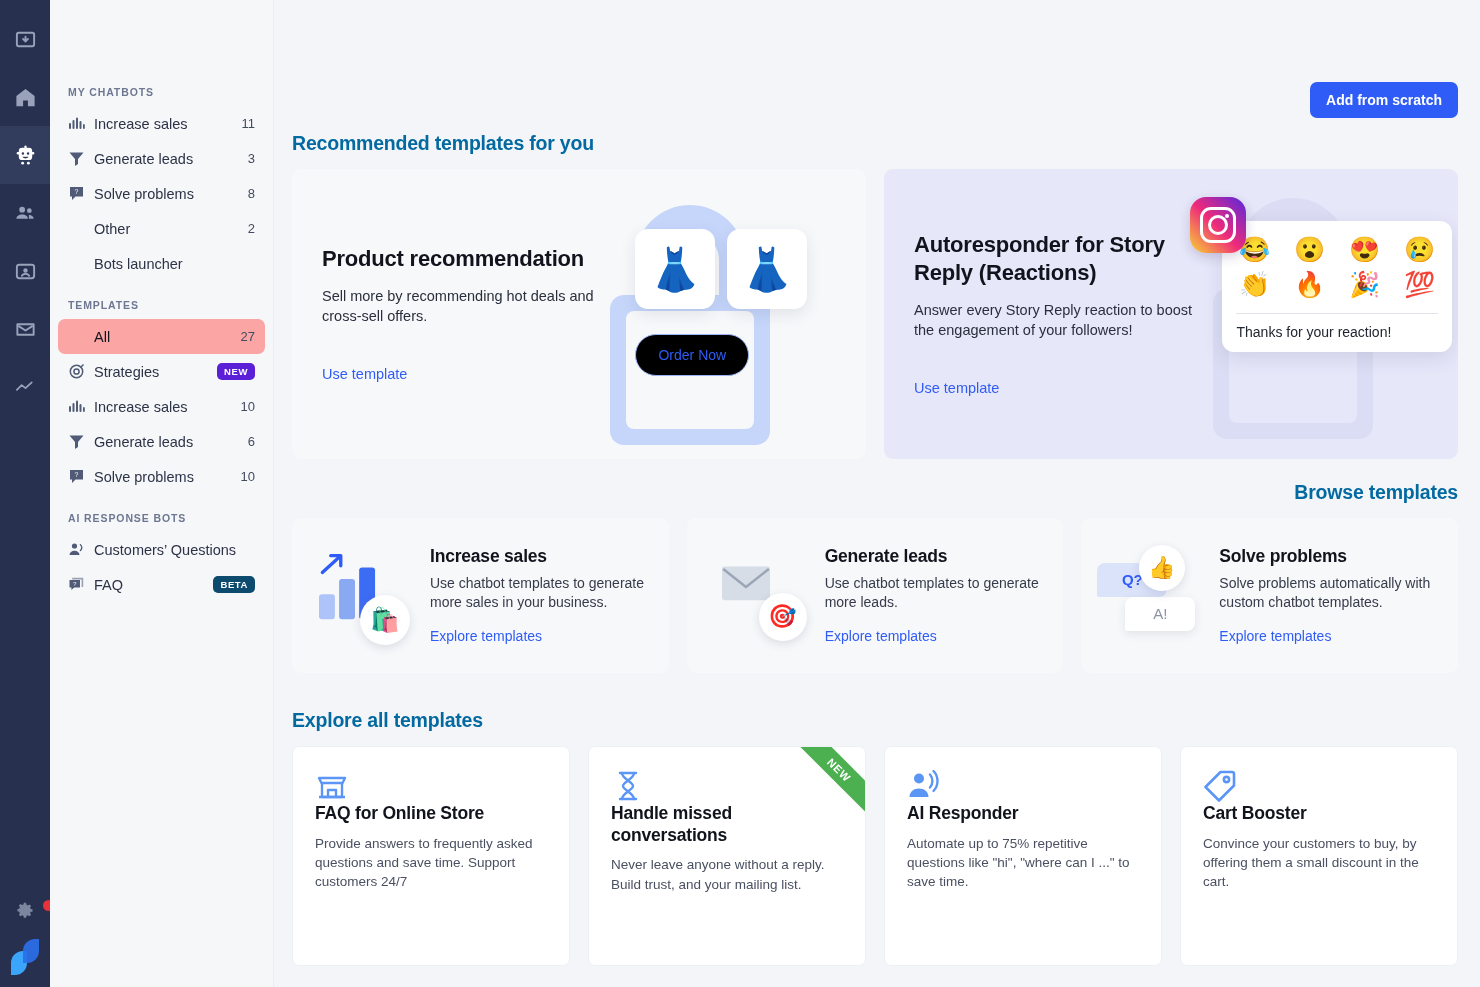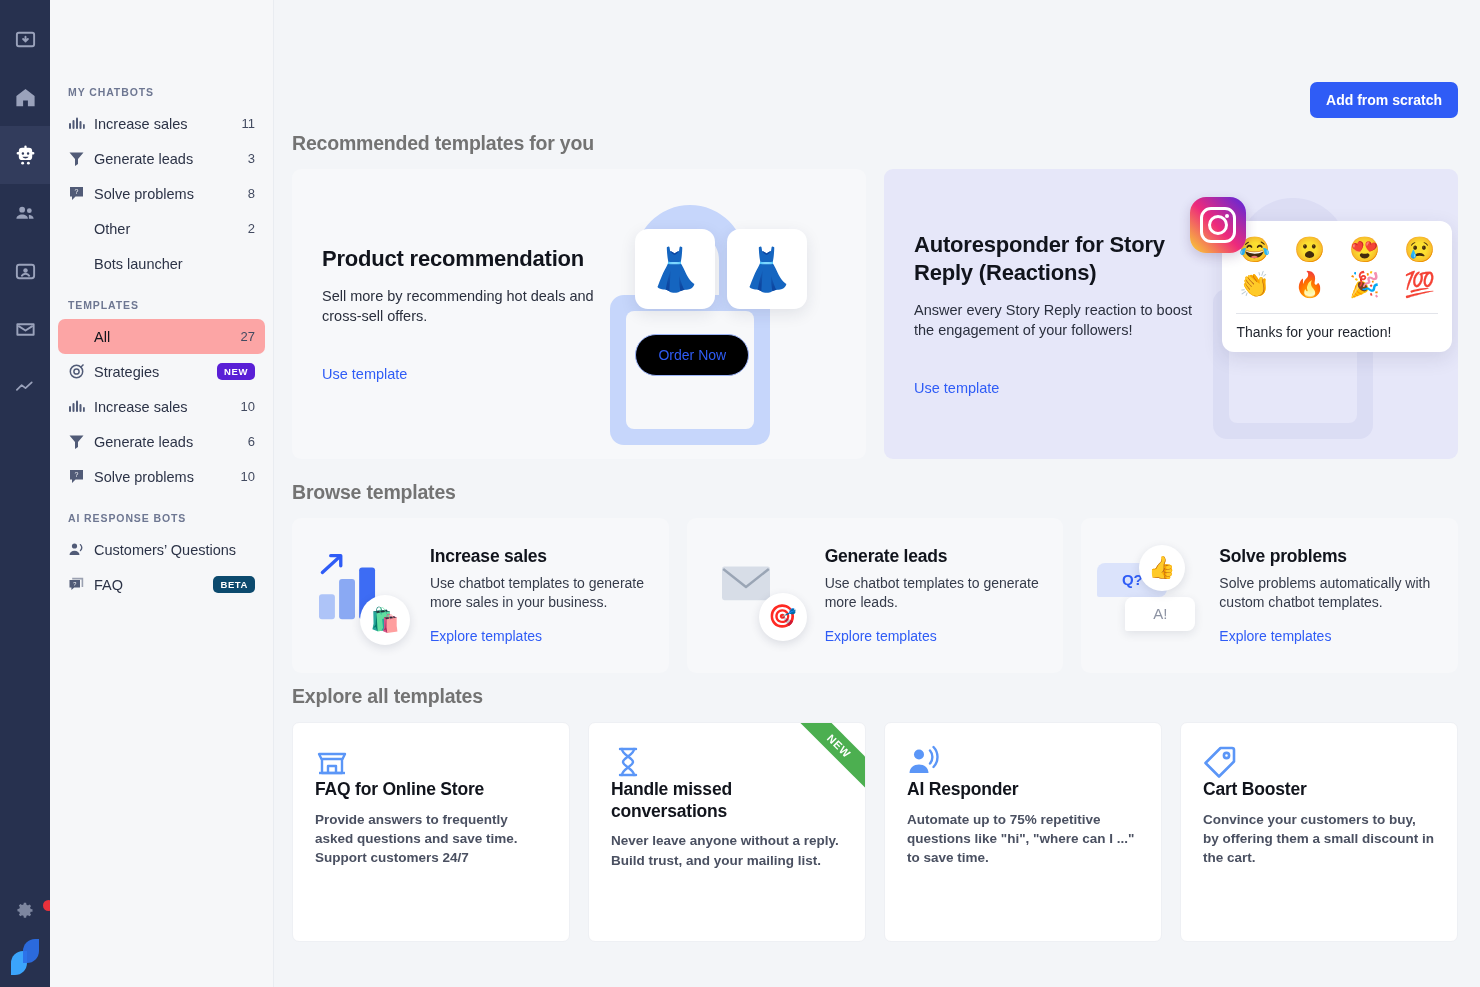--- a/index.html
+++ b/index.html
@@ -77,21 +77,21 @@
     overflow: hidden; position: relative;
   }
   .main-inner { padding: 0 22px 0 18px; position: relative; }
   .toolbar { display: flex; justify-content: flex-end; padding: 14px 0 6px 0; }
   .btn-primary {
     background: #2f5cf6; color: #fff; border: none; border-radius: 7px;
     font-size: 14px; font-weight: 700; padding: 10px 16px; cursor: pointer;
     font-family: "Liberation Sans", sans-serif;
   }
   .section-title {
-    font-size: 19.5px; font-weight: 700; color: #737373; letter-spacing: -0.2px;
+    font-size: 19.5px; font-weight: 700; color: #0369a1; letter-spacing: -0.2px;
     margin: 8px 0 14px 0;
   }
 
   
   .rec-row { display: flex; gap: 18px; }
   .rec-card {
     flex: 1; height: 290px; border-radius: 9px; position: relative; overflow: hidden;
     display: flex; align-items: center;
   }
   .rec-card.one { background: #f7f8fa; }
@@ -168,21 +168,21 @@
 
   
   .explore-row { display: flex; gap: 18px; margin-top: 6px; }
   .tpl-card {
     flex: 1; height: 220px; background: #fff; border-radius: 7px; padding: 22px 22px 0 22px;
     position: relative; overflow: hidden; border: 1px solid #eef0f4;
   }
   .tpl-icon { color: #5b96f7; width: 34px; height: 34px; margin-bottom: 26px; }
   .tpl-icon svg { width: 34px; height: 34px; display: block; }
   .tpl-title { font-size: 17.5px; font-weight: 700; color: #11141c; line-height: 1.24; letter-spacing: -0.2px;}
-  .tpl-desc { font-size: 13.5px; color: #4a5061; line-height: 1.42; margin-top: 9px; font-weight: bold; }
+  .tpl-desc { font-size: 13.5px; color: #4a5061; line-height: 1.42; margin-top: 9px; }
   .ribbon {
     position: absolute; right: -34px; top: 12px; width: 120px; background: #4caf50;
     color: #fff; font-size: 11px; font-weight: 700; letter-spacing: .8px;
     text-align: center; padding: 5px 0; transform: rotate(45deg);
   }
 </style>
 </head>
 <body>
 
 <div class="app">
@@ -466,21 +466,21 @@
             </div>
           </div>
           <div class="rec-text">
             <div class="rec-title">Autoresponder for Story Reply (Reactions)</div>
             <div class="rec-desc">Answer every Story Reply reaction to boost the engagement of your followers!</div>
             <a class="rec-link">Use template</a>
           </div>
         </div>
       </div>
 
-      <div class="section-title" style="margin-top:22px;">Browse templates</div>
+      <div class="section-title" style="margin-top:22px;text-align:right;">Browse templates</div>
       <div class="browse-row">
 
         <div class="browse-card">
           <div class="browse-art">
             <svg viewBox="0 0 118 110" style="position:absolute;left:2px;top:8px;width:100px;height:92px;">
               <rect x="10" y="54" width="19" height="30" rx="3.5" fill="#aec4f8"></rect>
               <rect x="34" y="36" width="19" height="48" rx="3.5" fill="#8aa9f3"></rect>
               <rect x="58" y="22" width="19" height="62" rx="3.5" fill="#3d6cf4"></rect>
               <path d="M14 28 L34 10" stroke="#2f5cf6" stroke-width="4" stroke-linecap="round"></path>
               <path d="M24 8 h12 v12" fill="none" stroke="#2f5cf6" stroke-width="4" stroke-linecap="round" stroke-linejoin="round"></path>
@@ -516,21 +516,21 @@
             <div class="art-chip" style="left:42px;top:4px;width:46px;height:46px;font-size:22px;">👍</div>
           </div>
           <div class="browse-body">
             <div class="browse-title">Solve problems</div>
             <div class="browse-desc">Solve problems automatically with custom chatbot templates.</div>
             <a class="browse-link">Explore templates</a>
           </div>
         </div>
       </div>
 
-      <div class="section-title" style="margin-top:12px;">Explore all templates</div>
+      <div class="section-title" style="margin-top:36px;">Explore all templates</div>
       <div class="explore-row">
 
         <div class="tpl-card">
           <span class="tpl-icon">
             <svg viewBox="0 0 34 34" fill="none" stroke="currentColor" stroke-width="2.4" stroke-linejoin="round">
               <path d="M4 9h26l-2.5 5H6.5z"></path>
                 <path d="M7 14v14h20V14"></path>
                 <path d="M4 28h26"></path>
                 <path d="M13 28v-7h8v7"></path>
             </svg>

